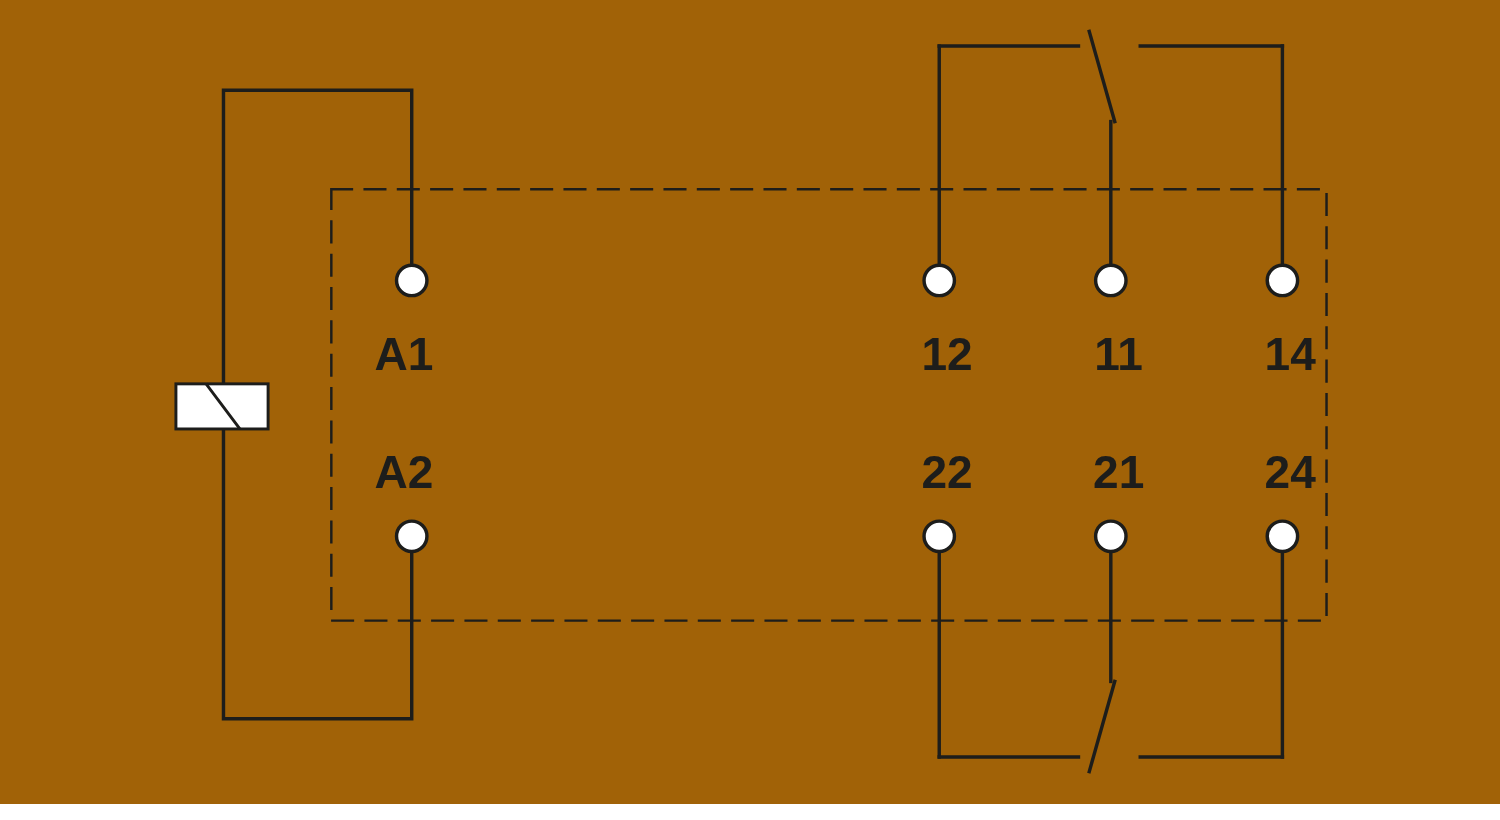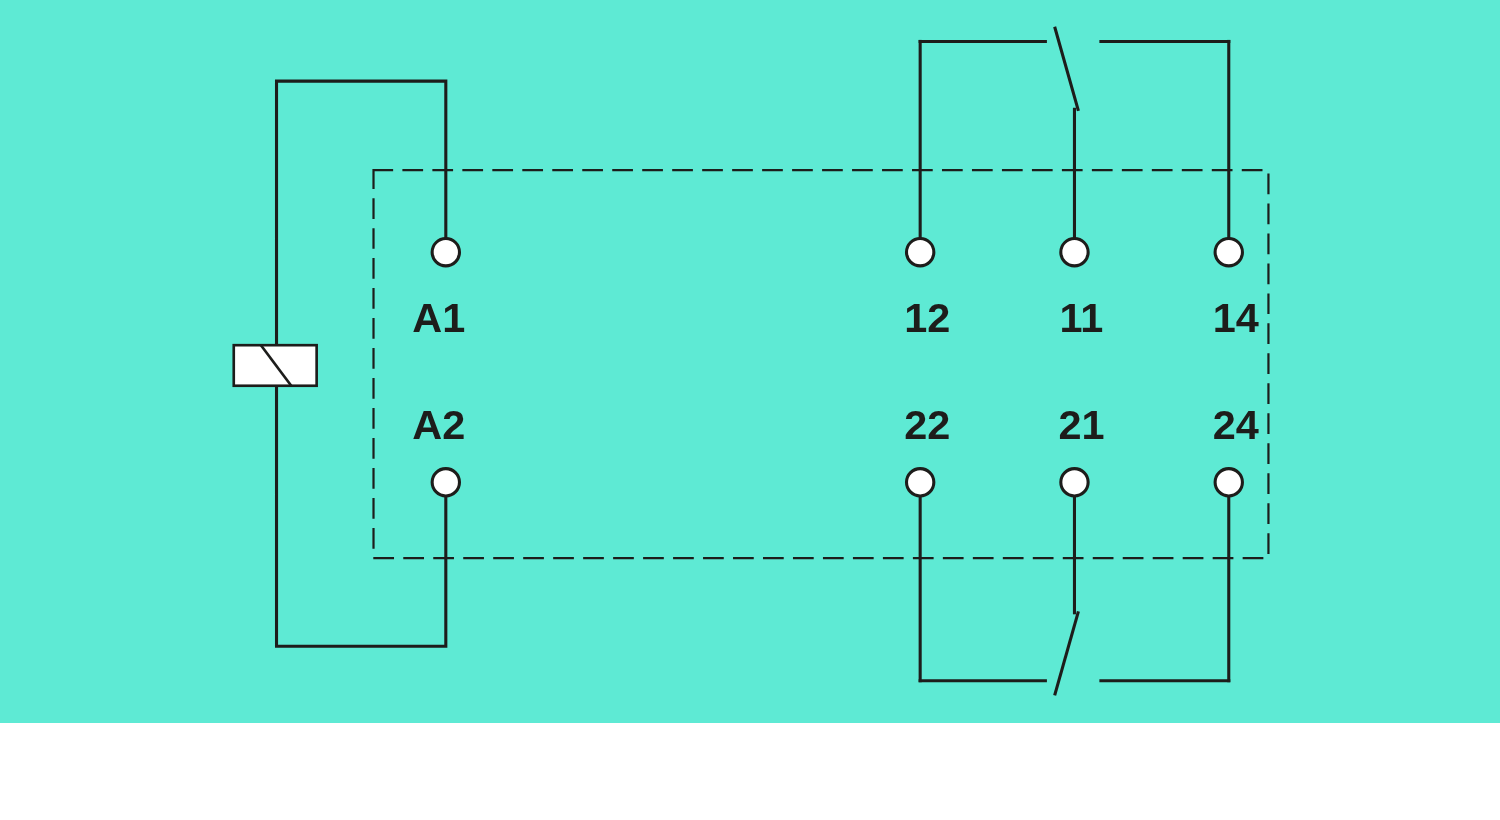--- a/index.html
+++ b/index.html
@@ -6,22 +6,22 @@
     margin: 0;
     padding: 0;
     width: 1500px;
     height: 820px;
     background: #ffffff;
     overflow: hidden;
   }
   .canvas {
     position: relative;
     width: 1500px;
-    height: 723px;
-    background: #5eead4;
+    height: 804px;
+    background: #a16207;
   }
   svg { display: block; width: 100%; height: 100%; }
   .wire { fill: none; stroke-width: 3.5; }
   .thin { stroke-width: 3; }
   .dashed {
     fill: none;
     stroke-width: 2.5;
     stroke-dasharray: 21 13;
   }
   .node { fill: #ffffff; stroke-width: 3.5; }

